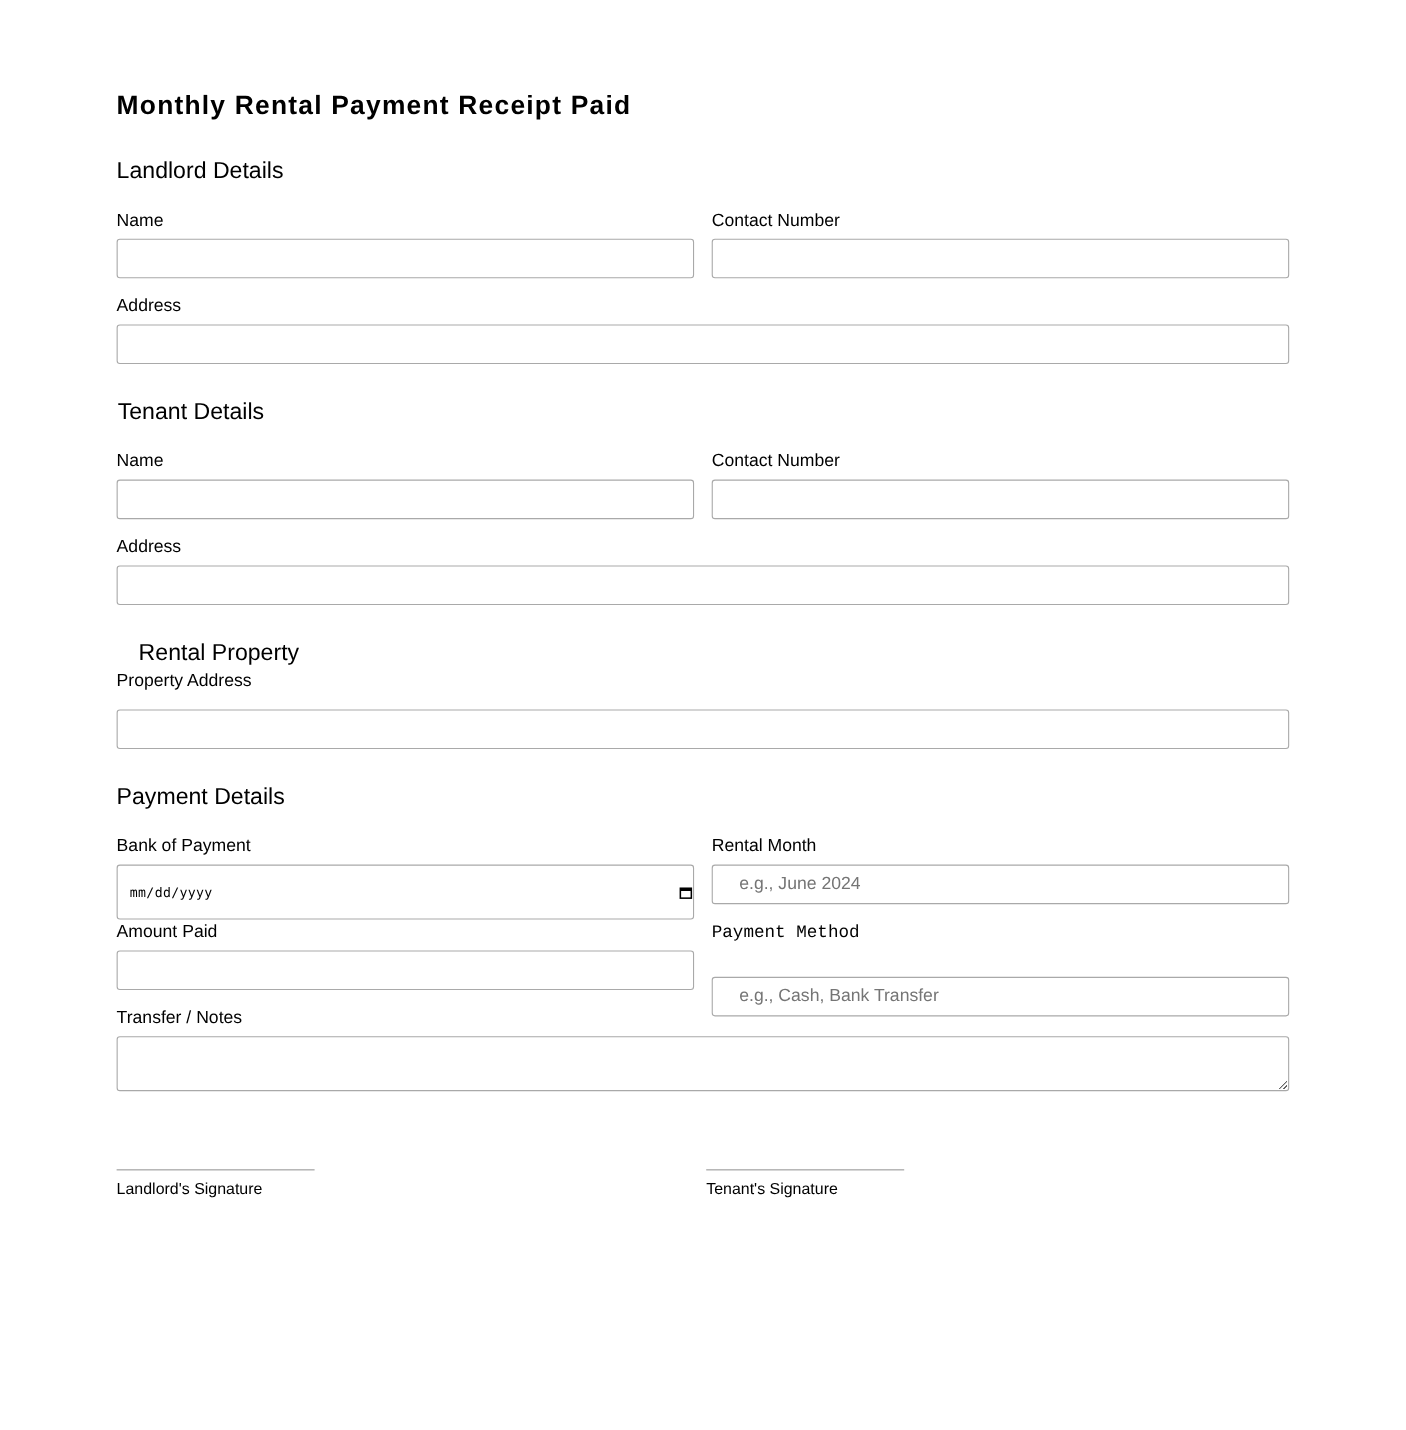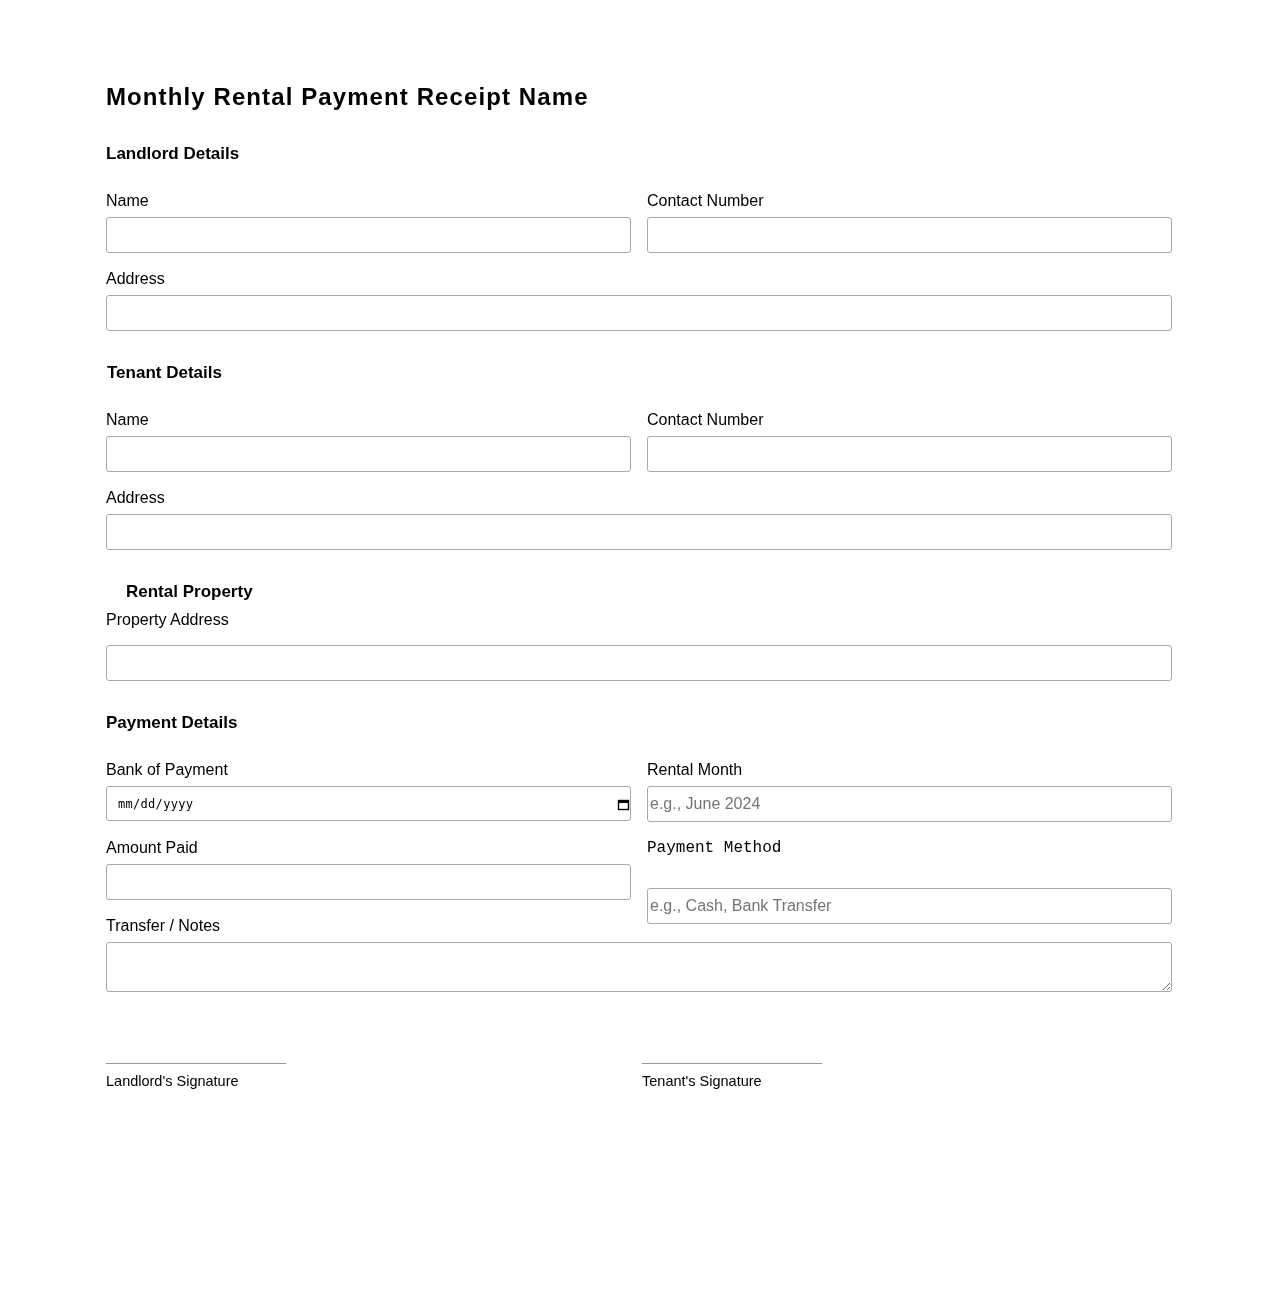--- a/index.html
+++ b/index.html
@@ -7,52 +7,52 @@
     width: 1278px; height: 1300px; position: relative;
     font-family: "Liberation Sans", sans-serif; color: #000;
   }
   .page { position: absolute; left: 106px; top: 0; width: 1066px; }
   .title {
     position: absolute; top: 83px; left: 0; margin: 0;
     font-size: 24px; font-weight: bold; letter-spacing: 1.1px; white-space: nowrap;
   }
   .section-h {
     position: absolute; left: 0; margin: 0;
-    font-size: 17px; font-weight: bold; white-space: nowrap;
+    font-size: 21px; font-weight: normal; white-space: nowrap;
   }
   .label {
     position: absolute; font-size: 16px; white-space: nowrap; line-height: 18px;
   }
   .field {
     position: absolute; box-sizing: border-box;
     border: 1px solid #a9a9a9; border-radius: 3px; background: #fff;
-    font-family: "Liberation Sans", sans-serif; font-size: 16px; padding: 0 2px;
+    font-family: "Liberation Sans", sans-serif; font-size: 16px; padding: 0 24px;
     outline: none; margin: 0;
   }
   .field::placeholder { color: #757575; }
   .col-l { left: 0; width: 525px; }
   .col-r { left: 541px; width: 525px; }
   .full { left: 0; width: 1066px; }
   .h36 { height: 36px; }
   .date-field {
     display: flex; align-items: center; justify-content: space-between;
-    padding: 0 0 0 11px; height: 35px;
+    padding: 0 0 0 11px; height: 50px;
   }
   .date-text { font-family: "DejaVu Sans Mono", monospace; font-size: 12px; color: #000; letter-spacing: 0.3px; }
   .cal-icon { width: 13px; height: 13px; display: inline-block; }
   textarea.field { resize: vertical; padding: 8px 10px; height: 50px; }
   .sig { position: absolute; top: 1063px; width: 180px; }
   .sig-line { height: 0; border-top: 1px solid #999; width: 180px; }
   .sig-label { position: absolute; top: 10px; left: 0; font-size: 14.5px; white-space: nowrap; }
 </style>
 </head>
 <body>
 
 <div class="page">
-  <h1 class="title">Monthly Rental Payment Receipt Name</h1>
+  <h1 class="title">Monthly Rental Payment Receipt Paid</h1>
 
   <h2 class="section-h" style="top:144px;">Landlord Details</h2>
   <label class="label" style="top:192px; left:0;">Name</label>
   <input class="field col-l h36" style="top: 217px;" type="text" value="">
   <label class="label" style="top:192px; left:541px;">Contact Number</label>
   <input class="field col-r h36" style="top: 217px;" type="text" value="">
   <label class="label" style="top:270px; left:0;">Address</label>
   <input class="field full h36" style="top: 295px;" type="text" value="">
 
   <h2 class="section-h" style="top:363px; left:1px;">Tenant Details</h2>

